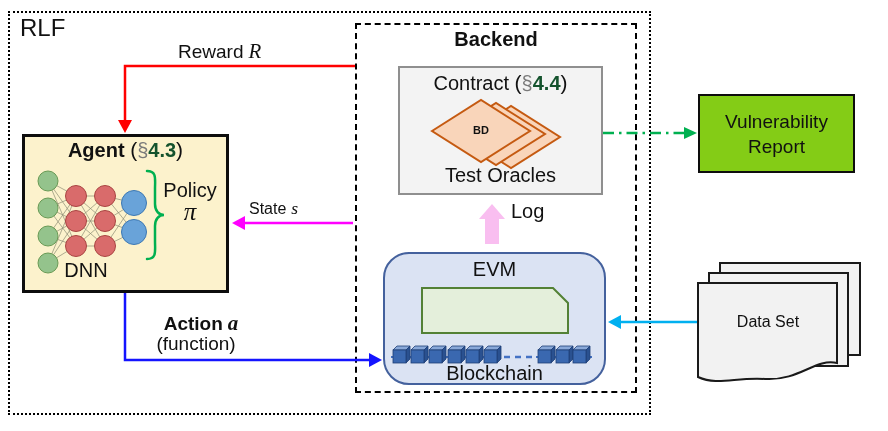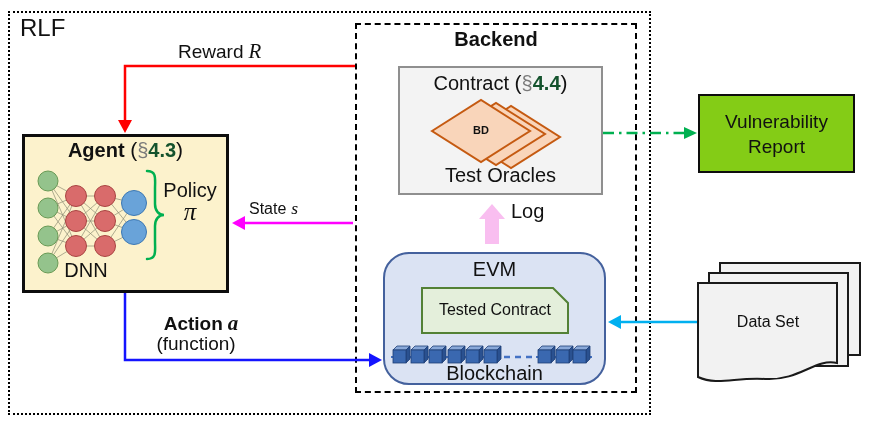--- a/index.html
+++ b/index.html
@@ -201,21 +201,20 @@
   <div class="lbl dnn-label ctr">DNN</div>
 
   <div class="lbl detector-title ctr">
     <span>Contract</span>
     <span class="paren">(</span><span class="secmark">§</span><span class="secnum">4.4</span><span class="paren">)</span>
   </div>
   <div class="lbl bd-label ctr">BD</div>
   <div class="lbl oracles-label ctr">Test Oracles</div>
 
   <div class="lbl evm-title ctr">EVM</div>
-  <div class="lbl contract-label ctr">Tested Contract</div>
   <div class="lbl chain-label ctr">Blockchain</div>
   <div class="lbl log-label">Log</div>
 
   <div class="abs vr-box">
     <span>Vulnerability</span>
     <span>Report</span>
   </div>
 
   <div class="lbl dataset-label ctr">Data Set</div>
 

